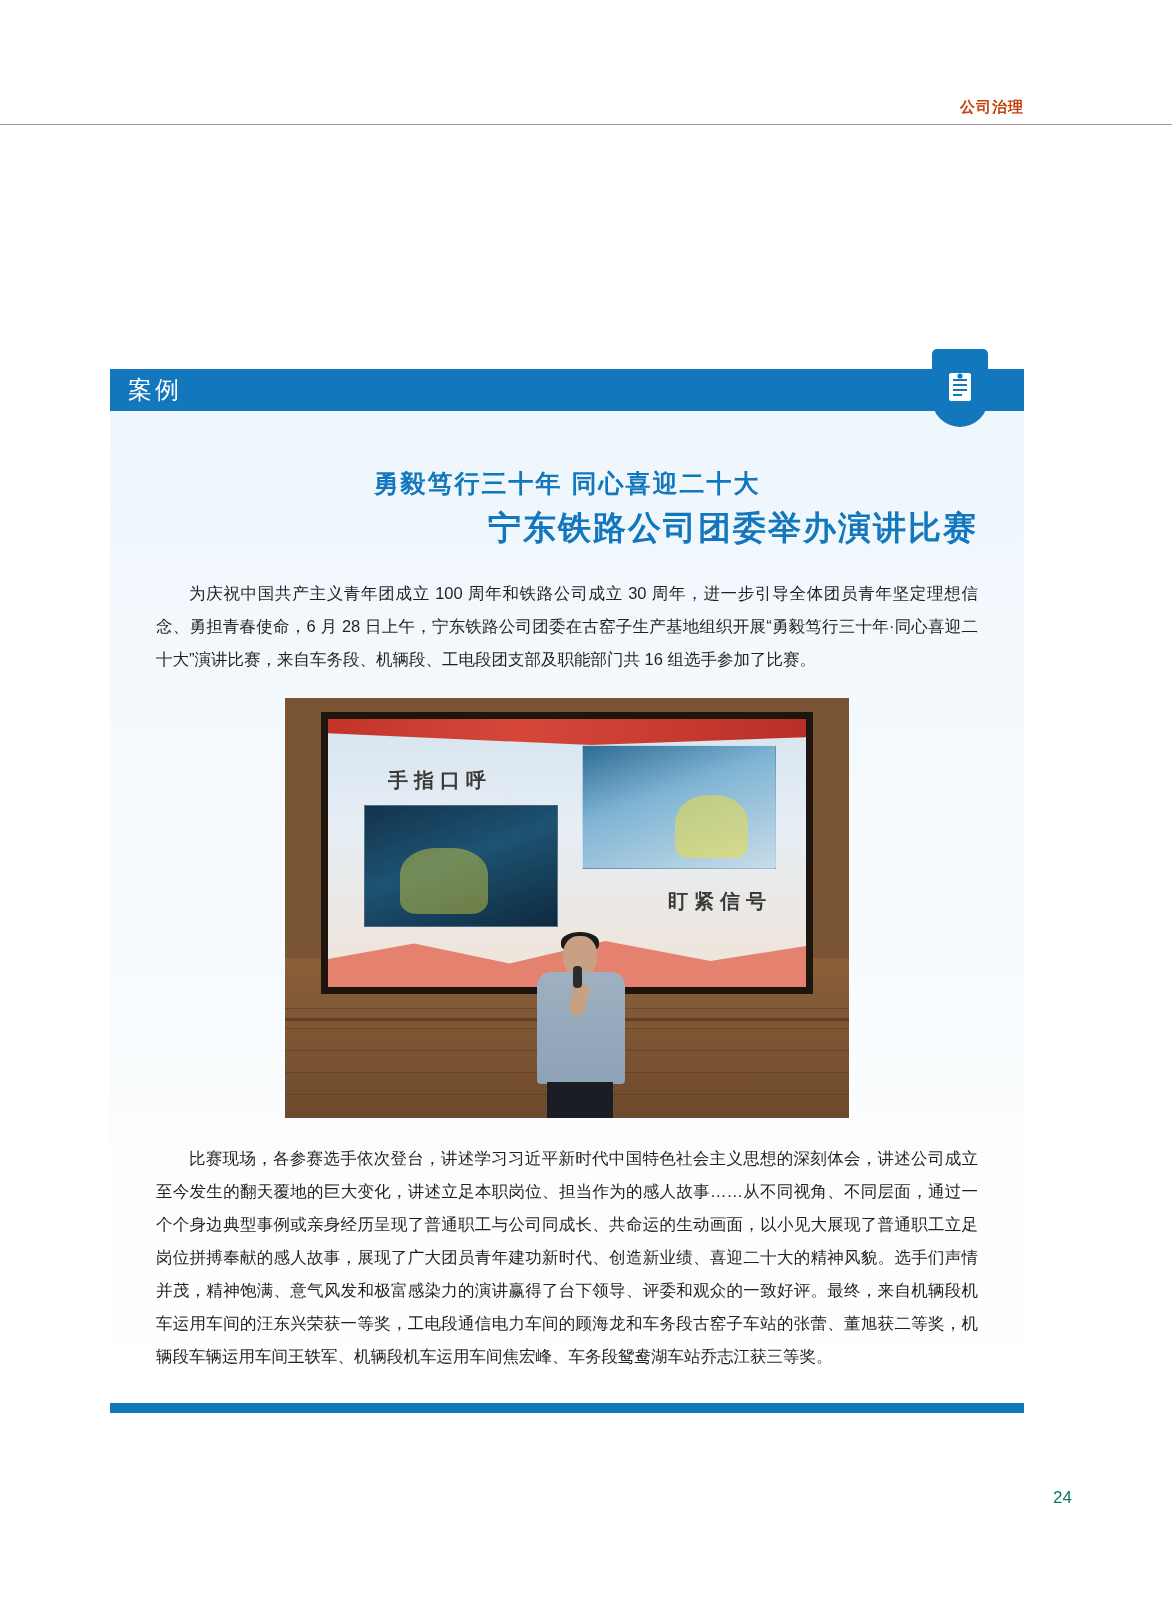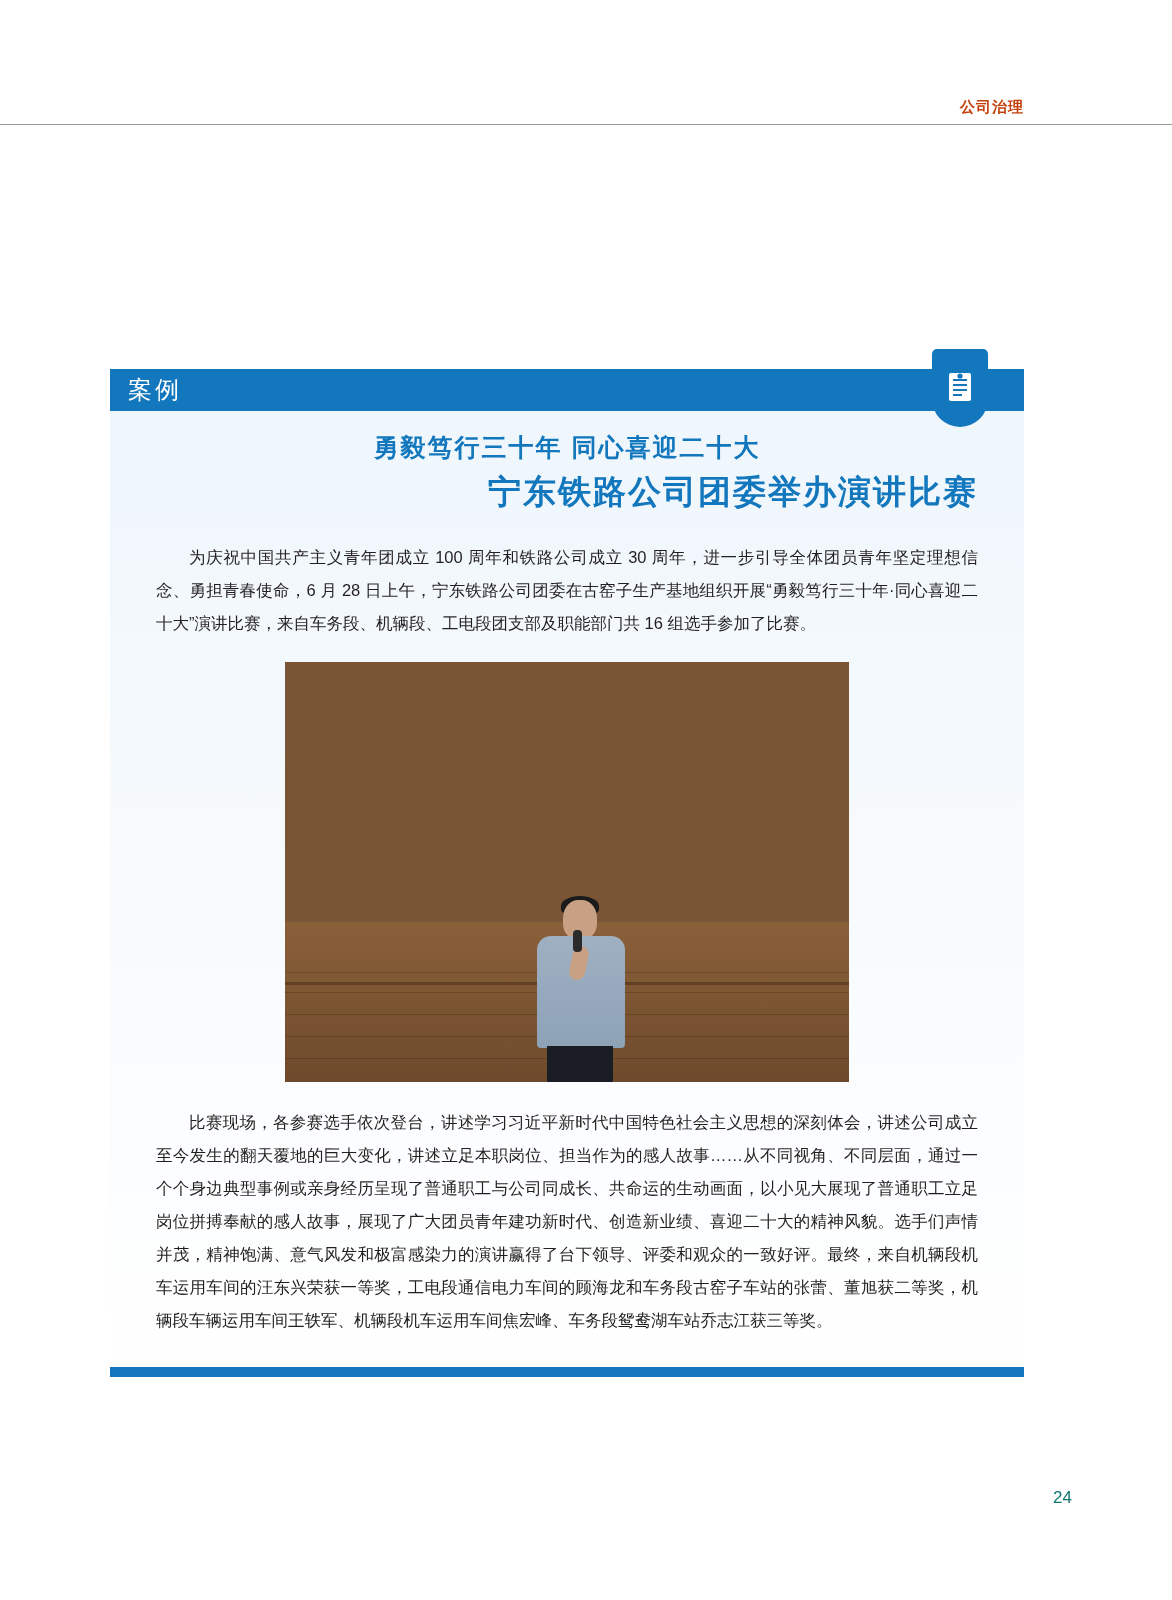--- a/index.html
+++ b/index.html
@@ -74,21 +74,21 @@
     height: 78px;
     background: #1277bd;
     border-radius: 5px 5px 28px 28px;
     display: flex;
     align-items: center;
     justify-content: center;
   }
   .case-badge svg { display: block; }
 
   .case-body {
-    padding: 8px 46px 0 46px;
+    padding: 44px 46px 0 46px;
   }
 
   .headline-sub {
     text-align: center;
     color: #1277bd;
     font-size: 25px;
     font-weight: 700;
     letter-spacing: 2px;
     margin: 12px 0 6px 0;
   }
@@ -310,20 +310,30 @@
 
     <div class="photo-wrap">
       <div class="photo">
         <div class="wood-line" style="top:330px"></div>
         <div class="wood-line" style="top:352px"></div>
         <div class="wood-line" style="top:374px"></div>
         <div class="wood-line" style="top:396px"></div>
         <div class="wood-line" style="top:310px"></div>
         <div class="stage-line"></div>
 
+        <div class="screen-frame">
+          <div class="screen">
+            <div class="red-band"></div>
+            <div class="photo-a"></div>
+            <div class="photo-b"></div>
+            <div class="cap1">手指口呼</div>
+            <div class="cap2">盯紧信号</div>
+            <div class="hill"></div>
+          </div>
+        </div>
 
         <div class="speaker-hair"></div>
         <div class="speaker-head"></div>
         <div class="speaker-body"></div>
         <div class="speaker-arm"></div>
         <div class="mic"></div>
         <div class="speaker-legs"></div>
       </div>
     </div>
 

